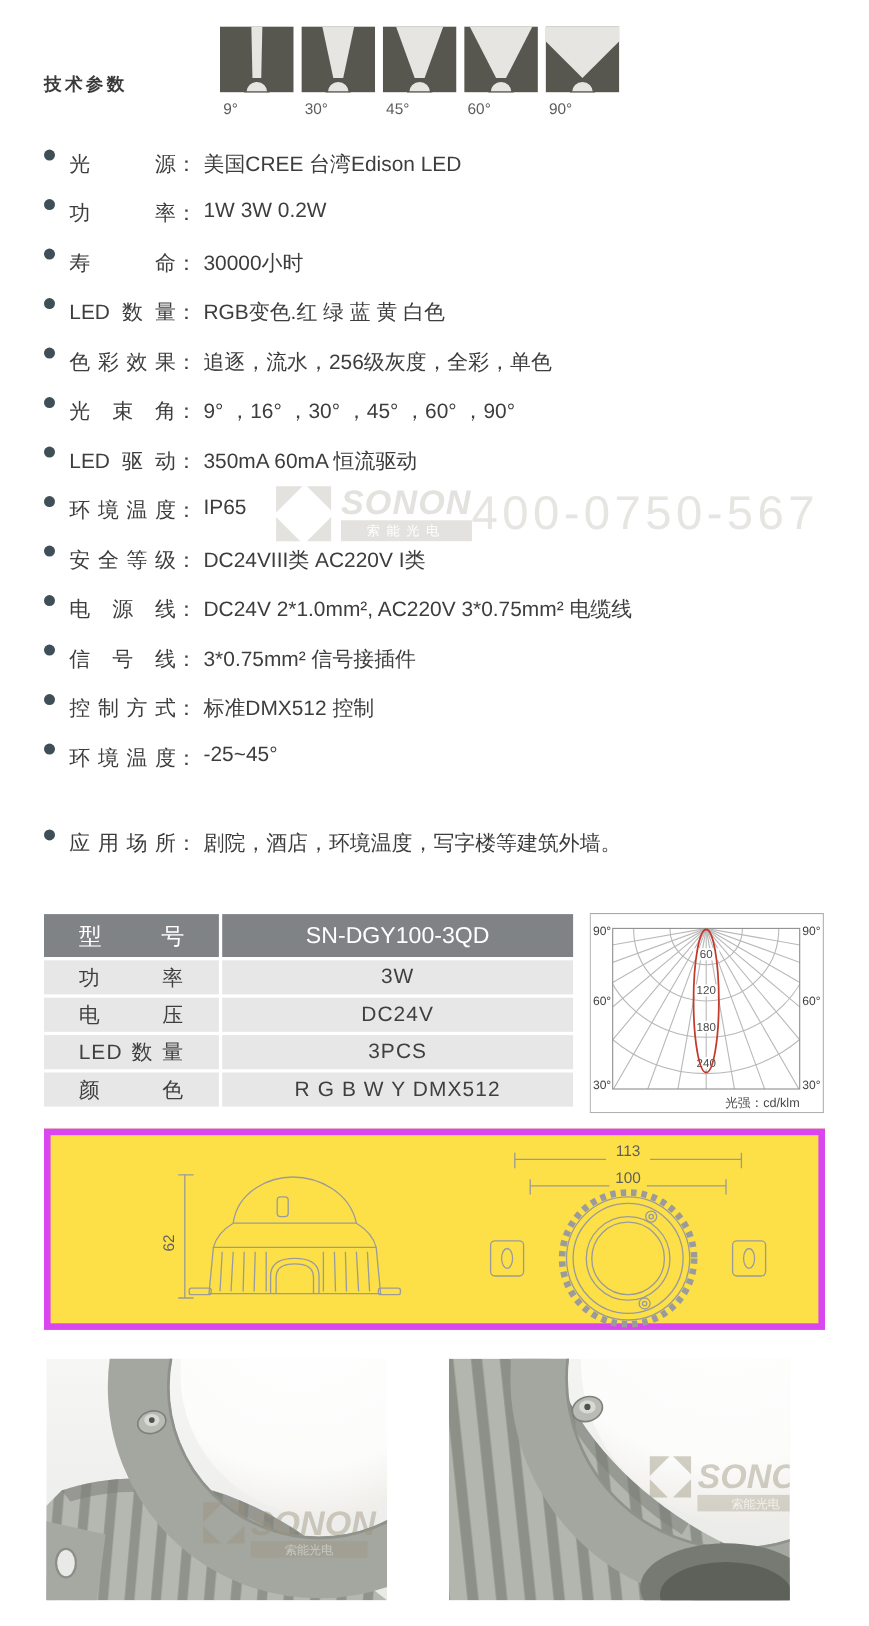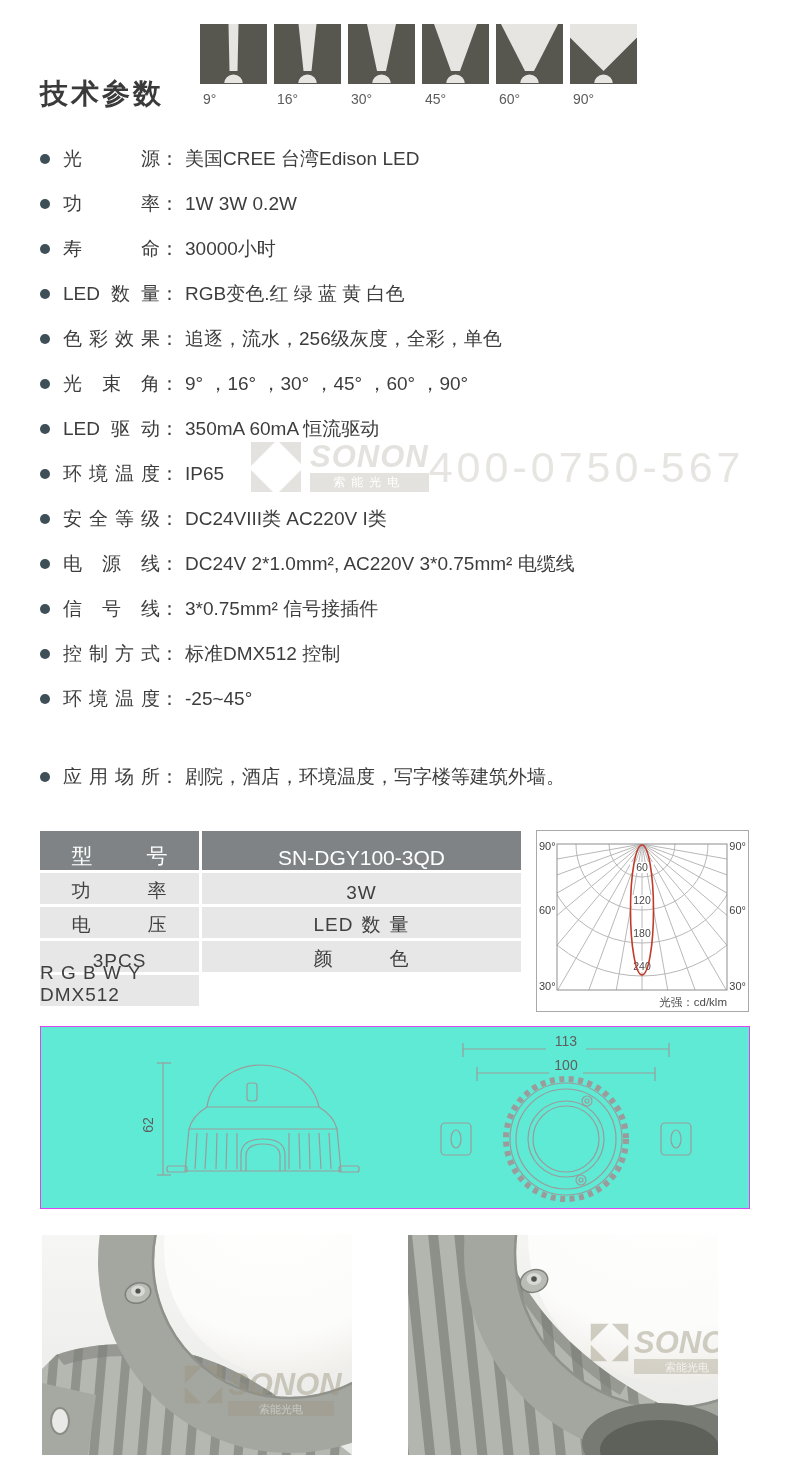--- a/index.html
+++ b/index.html
@@ -1,55 +1,55 @@
 <!DOCTYPE html>
 <html><head>
 <meta charset="utf-8">
 <style>
   html,body{margin:0;padding:0;background:#fff;}
   body{width:790px;height:1478px;position:relative;overflow:hidden;
        font-family:"Liberation Sans","DejaVu Sans",sans-serif;color:#3d3d3d;}
   .abs{position:absolute;}
 
   
-  .page-title{left:40px;top:56px;font-size:28px;font-weight:bold;color:#3a3a3a;letter-spacing:3px;z-index:2;}
+  .page-title{left:40px;top:56px;font-size:16px;font-weight:bold;color:#3a3a3a;letter-spacing:3px;z-index:2;}
   .beams{left:200px;top:24px;display:flex;gap:7px;z-index:2;}
   .beam{width:67px;}
   .beam svg{display:block;width:67px;height:60px;}
   .beam-label{display:block;font-size:14px;color:#5c5c5c;margin-top:7px;padding-left:3px;}
 
   
   .specs{left:40px;top:136px;margin:0;padding:0;list-style:none;z-index:2;width:720px;}
-  .spec{height:45px;display:flex;align-items:center;font-size:19px;color:#3d3d3d;white-space:nowrap;}
+  .spec{height:45px;display:flex;font-size:19px;color:#3d3d3d;white-space:nowrap;}
   .dot{width:10px;height:10px;border-radius:50%;background:#3e4f57;margin-right:13px;flex:none;}
   .spec-label{display:inline-block;width:97px;text-align:justify;text-align-last:justify;flex:none;}
   .spec-colon{flex:none;margin-right:6px;}
   .spec-app{margin-top:33px;}
 
   
   .watermark{left:250px;top:441px;display:flex;align-items:center;z-index:1;}
   .wm-logo{display:flex;align-items:center;}
   .wm-texts{margin-left:8px;}
   .wm-brand{font-size:31px;font-weight:bold;font-style:italic;color:#e3e2de;letter-spacing:1px;line-height:28px;}
   .wm-band{margin-top:2px;background:#e3e2de;color:#fff;font-size:12px;letter-spacing:6px;text-align:center;padding:1px 6px;}
   .wm-phone{font-size:43px;color:#e6e5e1;letter-spacing:4px;}
 
   
   .spec-table{left:40px;top:831px;width:481px;display:grid;grid-template-columns:159px 319px;gap:3px;background:#fff;}
-  .cell{display:flex;align-items:flex-end;justify-content:center;}
+  .cell{display:flex;align-items:center;justify-content:center;}
   .th{background:#7f8386;color:#fff;height:39px;font-size:21px;}
   .td{background:#e7e7e7;color:#3f3f3f;height:31px;font-size:19px;letter-spacing:1px;}
   .jlabel{display:inline-block;width:96px;text-align:justify;text-align-last:justify;}
 
   
   .polar{left:536px;top:830px;width:213px;height:182px;}
   .polar svg{display:block;width:213px;height:182px;}
 
   
-  .dims{left:40px;top:1026px;width:710px;height:183px;background:#5eead4;border:1px solid #d946ef;box-sizing:border-box;}
+  .dims{left:40px;top:1026px;width:710px;height:183px;background:#fde047;border:6px solid #d946ef;box-sizing:border-box;}
   .dims svg{position:absolute;display:block;}
   .side-view{left:100px;top:28px;}
   .top-view{left:380px;top:6px;}
 
   
   .photo{top:1235px;width:310px;height:220px;overflow:hidden;}
   .photo svg{display:block;width:310px;height:220px;}
   .photo-left{left:42px;}
   .photo-right{left:408px;}
 </style>
@@ -65,28 +65,20 @@
       <svg viewBox="0 0 67 60">
           <rect width="67" height="60" fill="#57564f"></rect>
           <polygon points="29.5,47 37.5,47 38.5,0 28.5,0" fill="#e6e5e1"></polygon>
           <path d="M23,60 A10.5 10.5 0 0 1 44,60 Z" fill="#e6e5e1" stroke="#57564f" stroke-width="2"></path>
         </svg>
       <span class="beam-label">9°</span>
     </div>
     <div class="beam">
       <svg viewBox="0 0 67 60">
           <rect width="67" height="60" fill="#57564f"></rect>
-          <polygon points="29.5,47 37.5,47 42.5,0 24.5,0" fill="#e6e5e1"></polygon>
-          <path d="M23,60 A10.5 10.5 0 0 1 44,60 Z" fill="#e6e5e1" stroke="#57564f" stroke-width="2"></path>
-        </svg>
-      <span class="beam-label">16°</span>
-    </div>
-    <div class="beam">
-      <svg viewBox="0 0 67 60">
-          <rect width="67" height="60" fill="#57564f"></rect>
           <polygon points="29,47 38,47 48,0 19,0" fill="#e6e5e1"></polygon>
           <path d="M23,60 A10.5 10.5 0 0 1 44,60 Z" fill="#e6e5e1" stroke="#57564f" stroke-width="2"></path>
         </svg>
       <span class="beam-label">30°</span>
     </div>
     <div class="beam">
       <svg viewBox="0 0 67 60">
           <rect width="67" height="60" fill="#57564f"></rect>
           <polygon points="29,47 38,47 55,0 12,0" fill="#e6e5e1"></polygon>
           <path d="M23,60 A10.5 10.5 0 0 1 44,60 Z" fill="#e6e5e1" stroke="#57564f" stroke-width="2"></path>
@@ -222,20 +214,23 @@
         <span>SN-DGY100-3QD</span>
       </div>
     <div class="cell td">
         <span class="jlabel">功率</span>
       </div>
     <div class="cell td">
         <span>3W</span>
       </div>
     <div class="cell td">
         <span class="jlabel">电压</span>
+      </div>
+    <div class="cell td">
+        <span>DC24V</span>
       </div>
     <div class="cell td">
         <span class="jlabel">LED数量</span>
       </div>
     <div class="cell td">
         <span>3PCS</span>
       </div>
     <div class="cell td">
         <span class="jlabel">颜色</span>
       </div>

